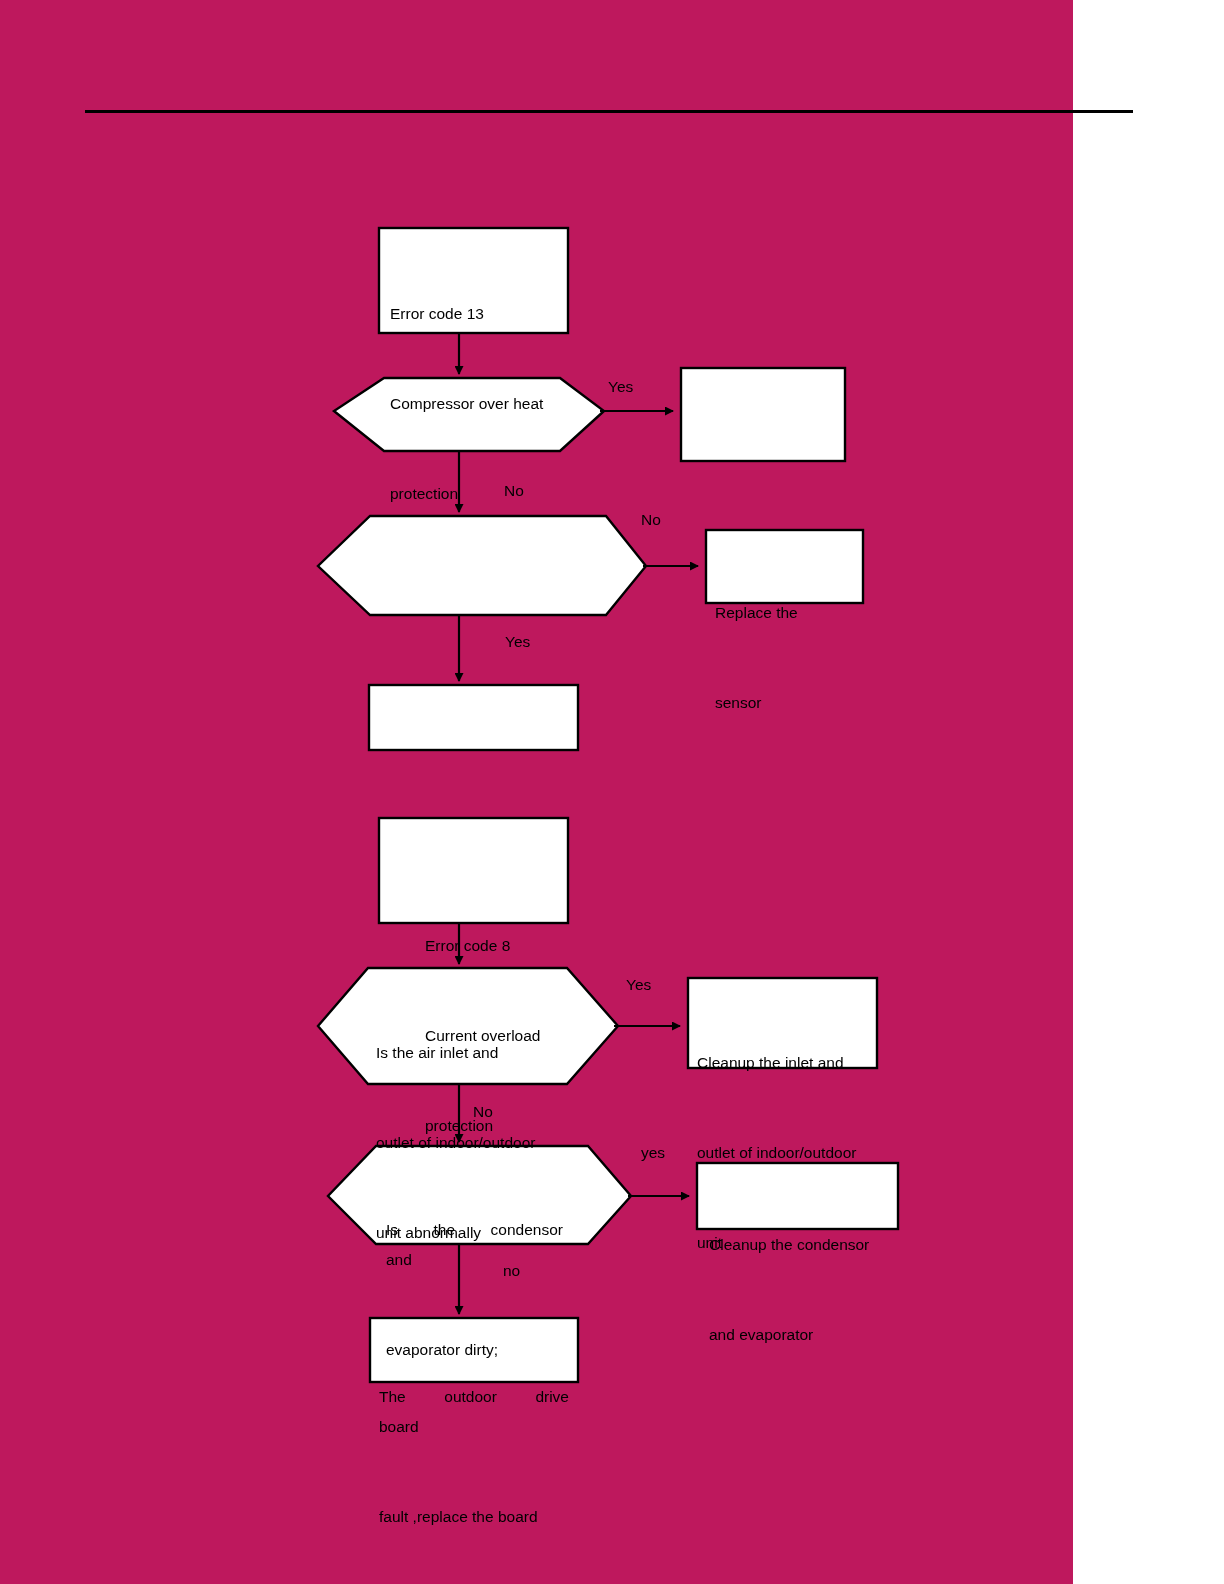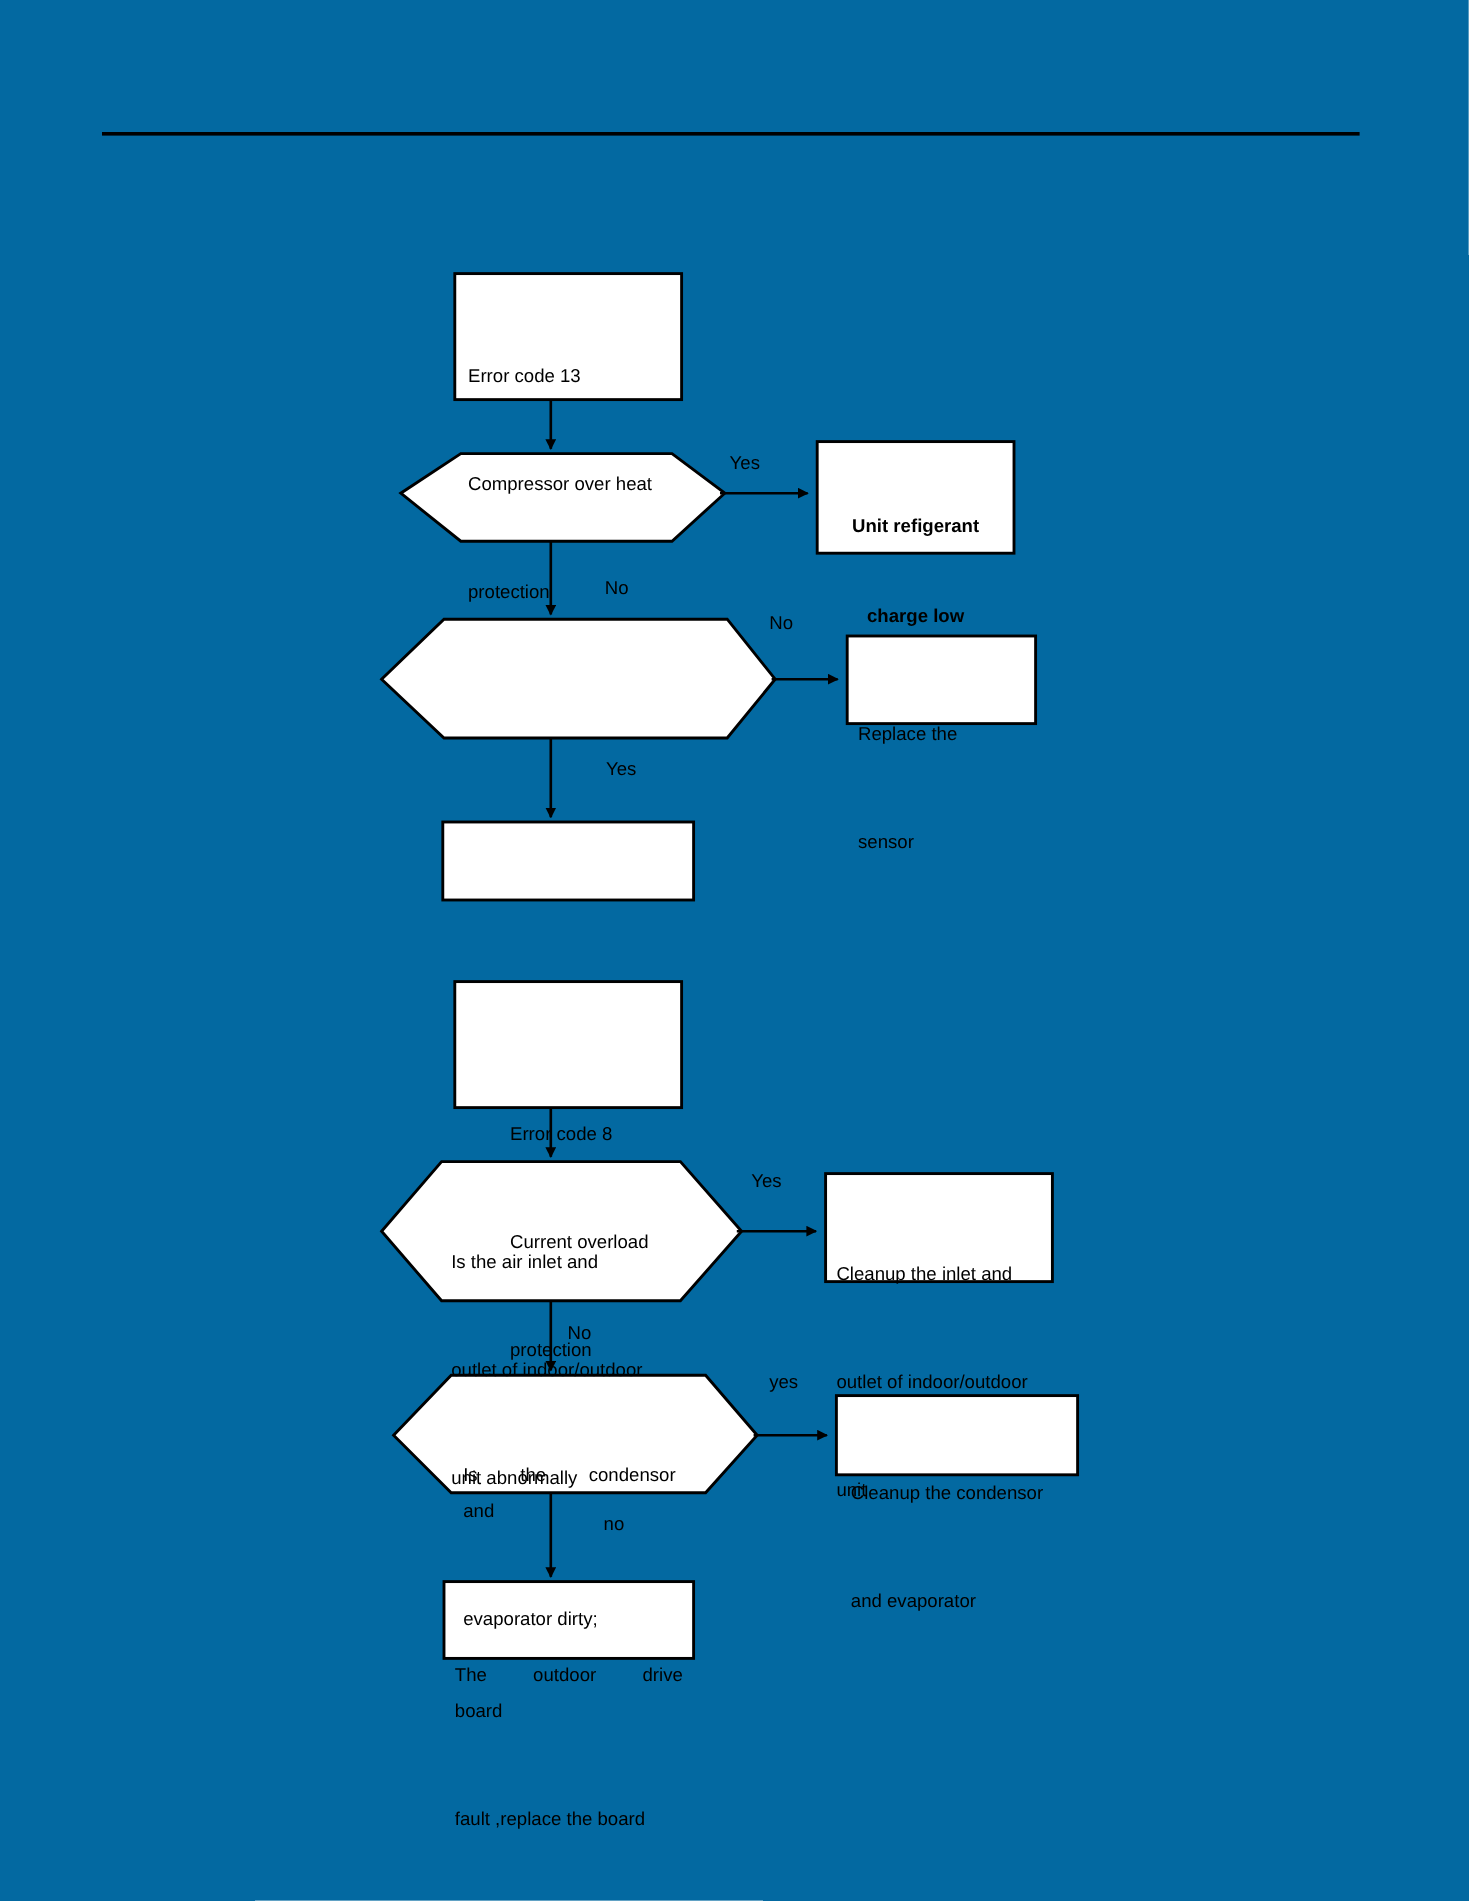--- a/index.html
+++ b/index.html
@@ -10,23 +10,23 @@
   body {
     width: 1224px;
     height: 1584px;
     font-family: "Liberation Sans", sans-serif;
     color: #000000;
     position: relative;
     overflow: hidden;
   }
   #page {
     position: relative;
-    width: 1224px;
+    width: 1073px;
     height: 1584px;
-    background: #0369a1;
+    background: #be185d;
   }
   .header-rule {
     position: absolute;
     left: 85px;
     top: 110px;
     width: 1048px;
     height: 3px;
     background: #000000;
   }
   .flow-svg {
@@ -139,24 +139,20 @@
     <rect x="370" y="1318" width="208" height="64" class="shape-outline"></rect>
   </svg>
 
   <div class="node-text left" style="left:390px; top:239px; width:172px;">
     <div>Error code 13</div>
     <div>Compressor over heat</div>
     <div>protection</div>
   </div>
 
 
-  <div class="node-text center" style="left:686px; top:376px; width:154px;">
-    <div>Unit refigerant</div>
-    <div>charge low</div>
-  </div>
 
 
   <div class="node-text left" style="left:715px; top:538px; width:140px;">
     <div>Replace the</div>
     <div>sensor</div>
   </div>
 
 
   <div class="edge-label" style="left:608px; top:378px;">Yes</div>
   <div class="edge-label" style="left:504px; top:482px;">No</div>

